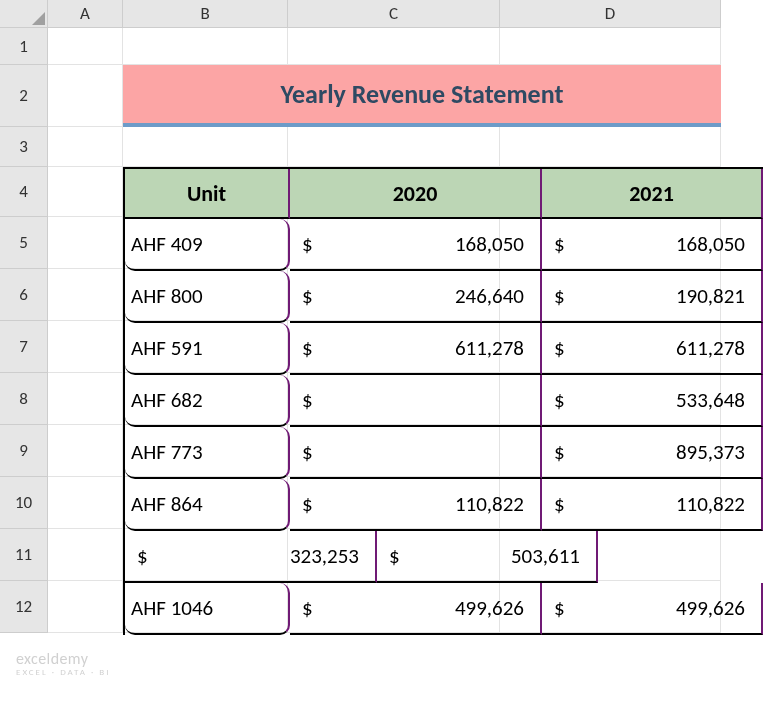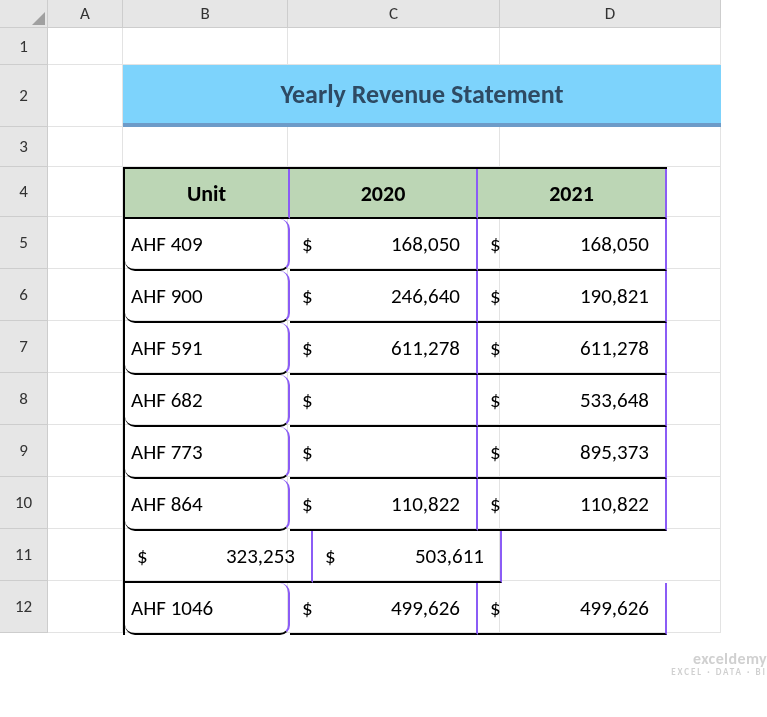--- a/index.html
+++ b/index.html
@@ -47,45 +47,45 @@
     border-bottom: 1px solid #e3e3e3;
   }
 
   
   .title-wrap {
     grid-column: 3 / 6;
     grid-row: 3;
     display: flex;
     align-items: center;
     justify-content: center;
-    background: #7dd3fc;
+    background: #fca5a5;
     border-bottom: 4px solid #6d9bc8;
     font-size: 26px;
     font-weight: 700;
     color: #2e4a63;
   }
 
   
   .tbl {
     position: absolute;
     left: 123px;  
     top: 167px;   
     border-top: 2px solid #000;
     border-left: 2px solid #000;
   }
   .tbl .r {
     display: flex;
     height: 52px;
   }
   .tbl .r.hd { height: 50px; }
   .tbl .c1 { width: 165px; }
-  .tbl .c2 { width: 188px; }
-  .tbl .c3 { width: 189px; }
+  .tbl .c2 { width: 252px; }
+  .tbl .c3 { width: 221px; }
   .tbl .td {
-    border-right: 2px solid #8b5cf6;
+    border-right: 2px solid #701a75;
     border-bottom: 2px solid #000;
     display: flex;
     align-items: center;
     font-size: 21px;
     padding: 0 8px;
   }
   .tbl .hd .td {
     background: #bcd6b5;
     font-weight: 700;
     justify-content: center;
@@ -103,26 +103,25 @@
   }
   .tbl .money .val {
     width: 100%;
     text-align: right;
   }
 
   .watermark {
     position: absolute;
     left: 16px; right: 0;
     bottom: 40px;
-    text-align: right;
+    text-align: left;
     font-size: 16px;
     color: rgba(120,120,120,0.35);
     letter-spacing: 0.4px;
     pointer-events: none;
-    font-weight: bold;
   }
   .watermark .sub {
     font-size: 9px;
     letter-spacing: 2px;
     margin-top: -2px;
   }
 </style>
 </head>
 <body>
 
@@ -219,21 +218,21 @@
         <div class="td c2 money">
           <span class="sym">$</span>
           <span class="val">168,050</span>
         </div>
         <div class="td c3 money">
           <span class="sym">$</span>
           <span class="val">168,050</span>
         </div>
       </div>
       <div class="r">
-        <div class="td c1 unit">AHF 900</div>
+        <div class="td c1 unit">AHF 800</div>
         <div class="td c2 money">
           <span class="sym">$</span>
           <span class="val">246,640</span>
         </div>
         <div class="td c3 money">
           <span class="sym">$</span>
           <span class="val">190,821</span>
         </div>
       </div>
       <div class="r">

